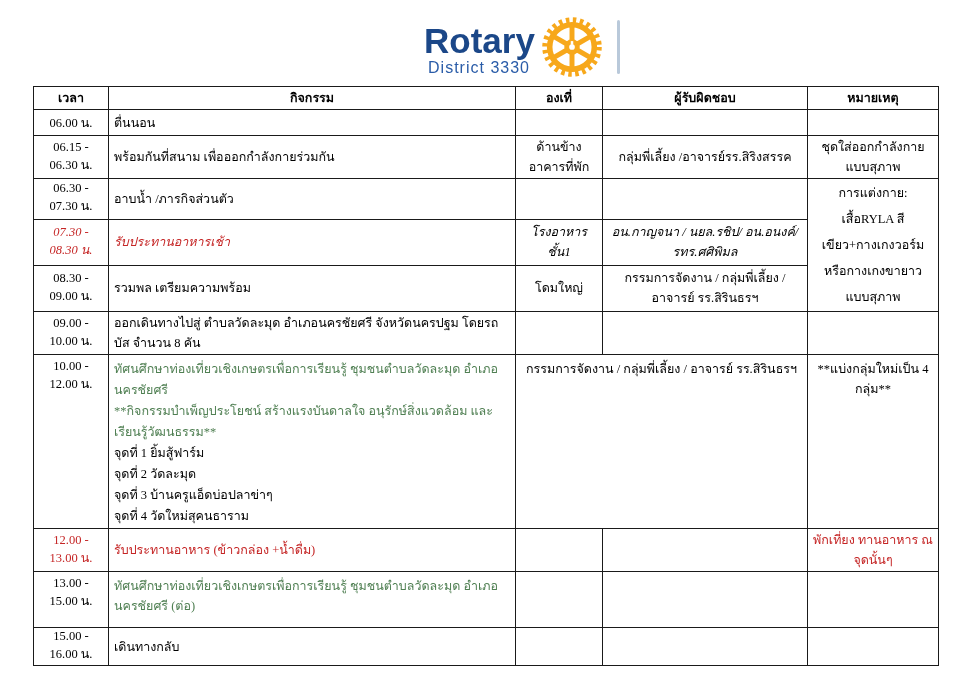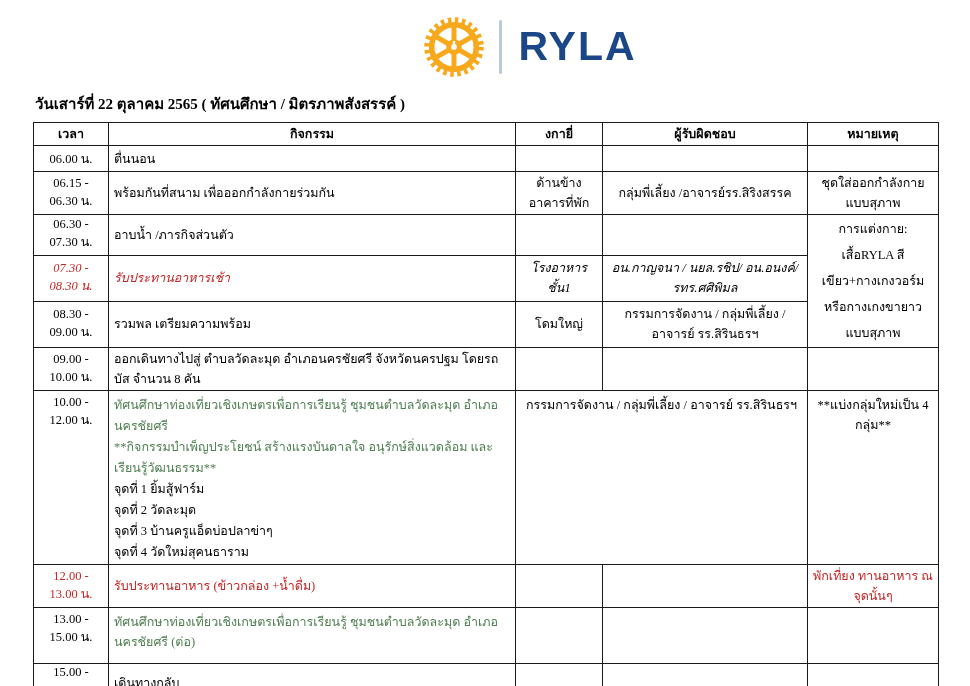--- a/index.html
+++ b/index.html
@@ -36,55 +36,57 @@
   .v-top{vertical-align:top; padding-top:4px;}
   .red{color:var(--red);} .green{color:var(--green);}
 </style>
 </head>
 <body>
 
 <div class="page">
 
   <header class="logo-header">
     <div class="logo-group">
+      <div class="rotary-block">
+        <div class="rotary-name">Rotary</div>
+        <div class="rotary-district">District 3330</div>
+      </div>
       <svg class="wheel" viewBox="0 0 100 100">
         <circle cx="50" cy="50" r="43" fill="none" stroke="currentColor" stroke-width="10" stroke-dasharray="5.6 5.66"></circle>
         <circle cx="50" cy="50" r="36" fill="none" stroke="currentColor" stroke-width="9"></circle>
         <g stroke="currentColor" stroke-width="8">
           <line x1="50" y1="50" x2="50" y2="14"></line>
           <line x1="50" y1="50" x2="81.2" y2="32"></line>
           <line x1="50" y1="50" x2="81.2" y2="68"></line>
           <line x1="50" y1="50" x2="50" y2="86"></line>
           <line x1="50" y1="50" x2="18.8" y2="68"></line>
           <line x1="50" y1="50" x2="18.8" y2="32"></line>
         </g>
         <circle cx="50" cy="50" r="12.5" fill="currentColor"></circle>
         <circle cx="50" cy="50" r="4.6" fill="#ffffff"></circle>
         <rect x="48" y="40.5" width="4" height="6" fill="#ffffff"></rect>
       </svg>
       <div class="logo-divider"></div>
-      <div class="ryla-name">RYLA</div>
     </div>
   </header>
 
-  <h1 class="page-title">วันเสาร์ที่ 22 ตุลาคม 2565   ( ทัศนศึกษา / มิตรภาพสังสรรค์ )</h1>
 
   <table class="schedule">
     <colgroup>
       <col style="width:75px">
         <col style="width:407px">
         <col style="width:87px">
       <col style="width:205px">
         <col style="width:131px">
     </colgroup>
     <thead>
       <tr id="schedule-head-row">
           <th>เวลา</th>
           <th>กิจกรรม</th>
-          <th>งกายี่</th>
+          <th>องเที่</th>
           <th>ผู้รับผิดชอบ</th>
           <th>หมายเหตุ</th>
         </tr>
     </thead>
     <tbody id="schedule-body">
         <tr style="height: 26px;">
           <td class="a-c">06.00 น.</td>
           <td class="a-l">ตื่นนอน</td>
           <td class="a-c"></td>
           <td class="a-c"></td>

